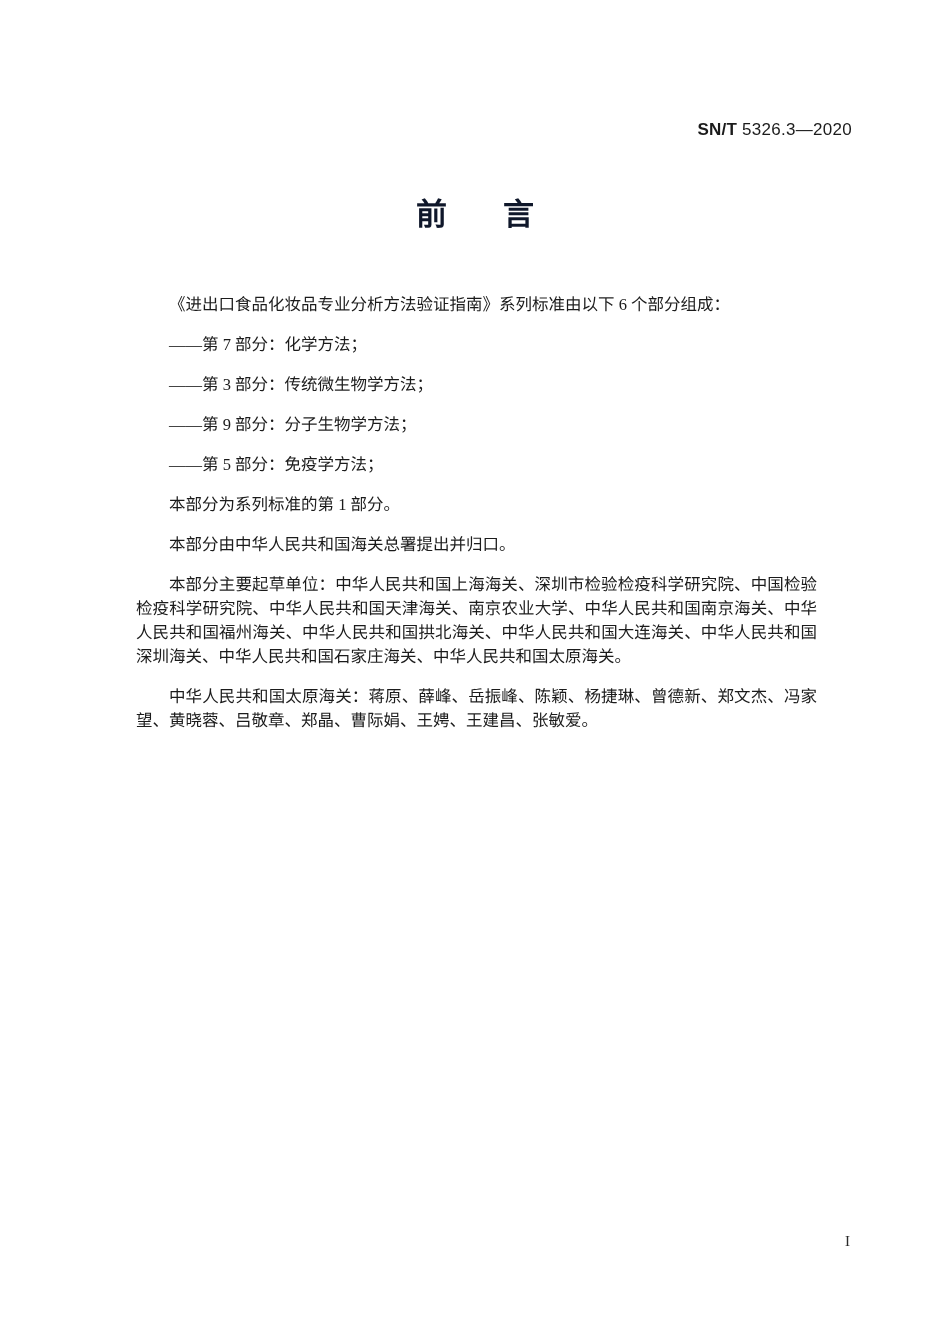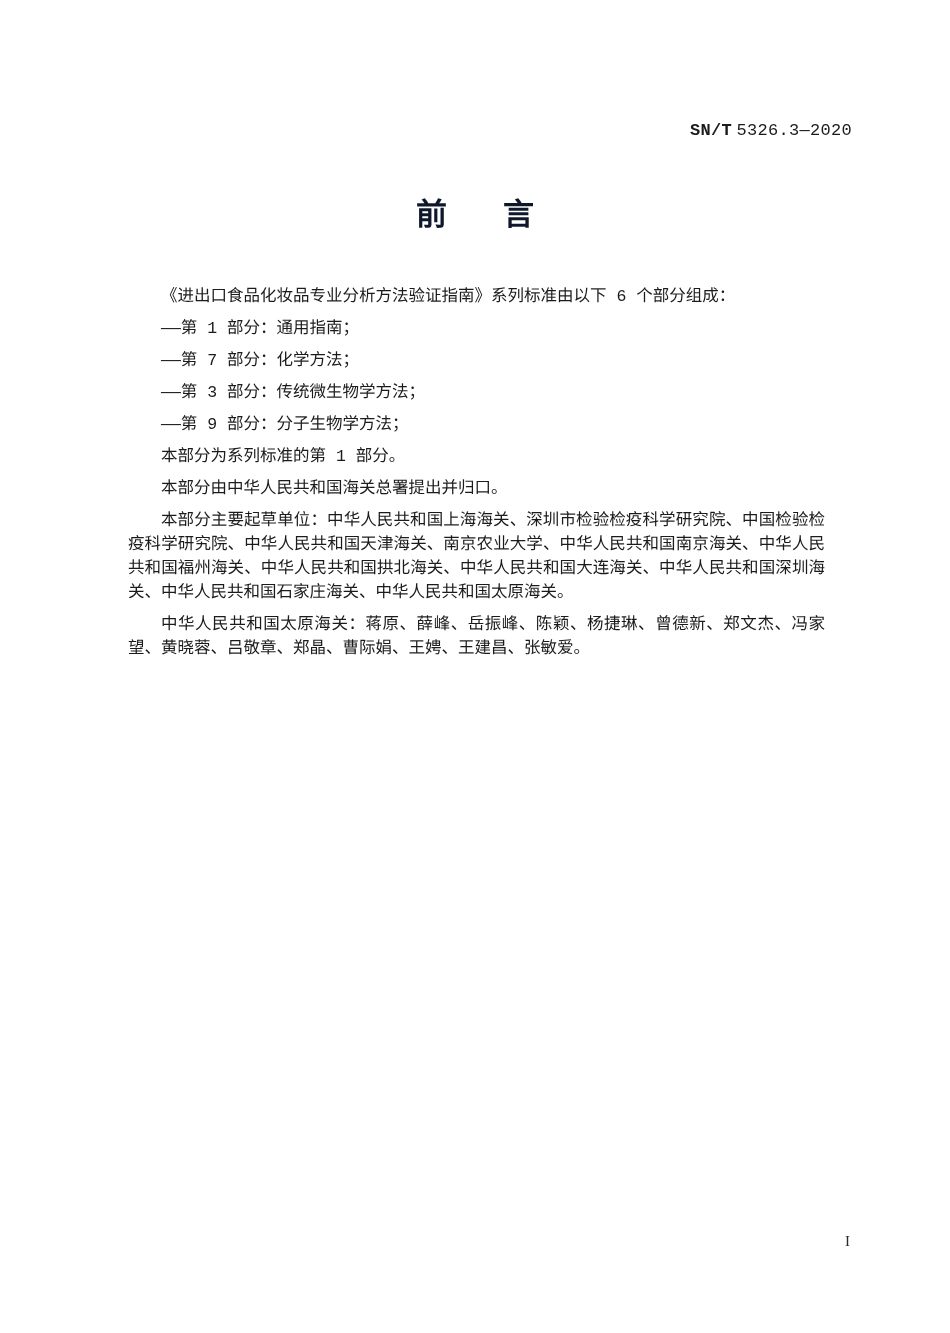--- a/index.html
+++ b/index.html
@@ -23,25 +23,25 @@
     position: absolute;
     top: 120px;
     right: 98px;
     font-size: 17px;
     line-height: 20px;
     white-space: nowrap;
     letter-spacing: 0.3px;
   }
   .code-prefix {
     font-weight: 700;
-    font-family: Liberation Mono, monospace;
+    font-family: Liberation Sans, sans-serif;
   }
   .code-number {
     font-weight: 500;
-    font-family: Liberation Mono, monospace;
+    font-family: Liberation Sans, sans-serif;
   }
   
   .doc-title {
     position: absolute;
     top: 196px;
     left: 0;
     width: 100%;
     margin: 0;
     text-align: center;
     font-family: "DejaVu Sans", "Liberation Sans", sans-serif;
@@ -58,24 +58,23 @@
   .doc-body {
     position: absolute;
     top: 277px;
     left: 120px;
     width: 713px;
     font-size: 16.5px;
     line-height: 24px;
     text-align: justify;
   }
   .doc-body p {
-    margin: 8px;
+    margin: 16px;
     padding: 0;
     text-indent: 2em;
-    font-family: Liberation Mono, monospace;
   }
   
   .page-number {
     position: absolute;
     top: 1233px;
     right: 100px;
     font-size: 15px;
     font-family: "Liberation Serif", serif;
     color: #2a2a2a;
   }
@@ -90,24 +89,24 @@
     <span class="code-number">5326.3—2020</span>
   </div>
 
   <h1 class="doc-title">
     <span>前</span><span class="title-gap"></span><span>言</span>
   </h1>
 
   <div class="doc-body">
     <p>《进出口食品化妆品专业分析方法验证指南》系列标准由以下 6 个部分组成：</p>
 
-    <p>——第 1 部分：通用指南；</p>
     <p>——第 7 部分：化学方法；</p>
     <p>——第 3 部分：传统微生物学方法；</p>
     <p>——第 9 部分：分子生物学方法；</p>
+    <p>——第 5 部分：免疫学方法；</p>
 
     <p>本部分为系列标准的第 1 部分。</p>
     <p>本部分由中华人民共和国海关总署提出并归口。</p>
     <p>本部分主要起草单位：中华人民共和国上海海关、深圳市检验检疫科学研究院、中国检验检疫科学研究院、中华人民共和国天津海关、南京农业大学、中华人民共和国南京海关、中华人民共和国福州海关、中华人民共和国拱北海关、中华人民共和国大连海关、中华人民共和国深圳海关、中华人民共和国石家庄海关、中华人民共和国太原海关。</p>
     <p>中华人民共和国太原海关：蒋原、薛峰、岳振峰、陈颖、杨捷琳、曾德新、郑文杰、冯家望、黄晓蓉、吕敬章、郑晶、曹际娟、王娉、王建昌、张敏爱。</p>
   </div>
 
   <div class="page-number">I</div>
 
 </div>

